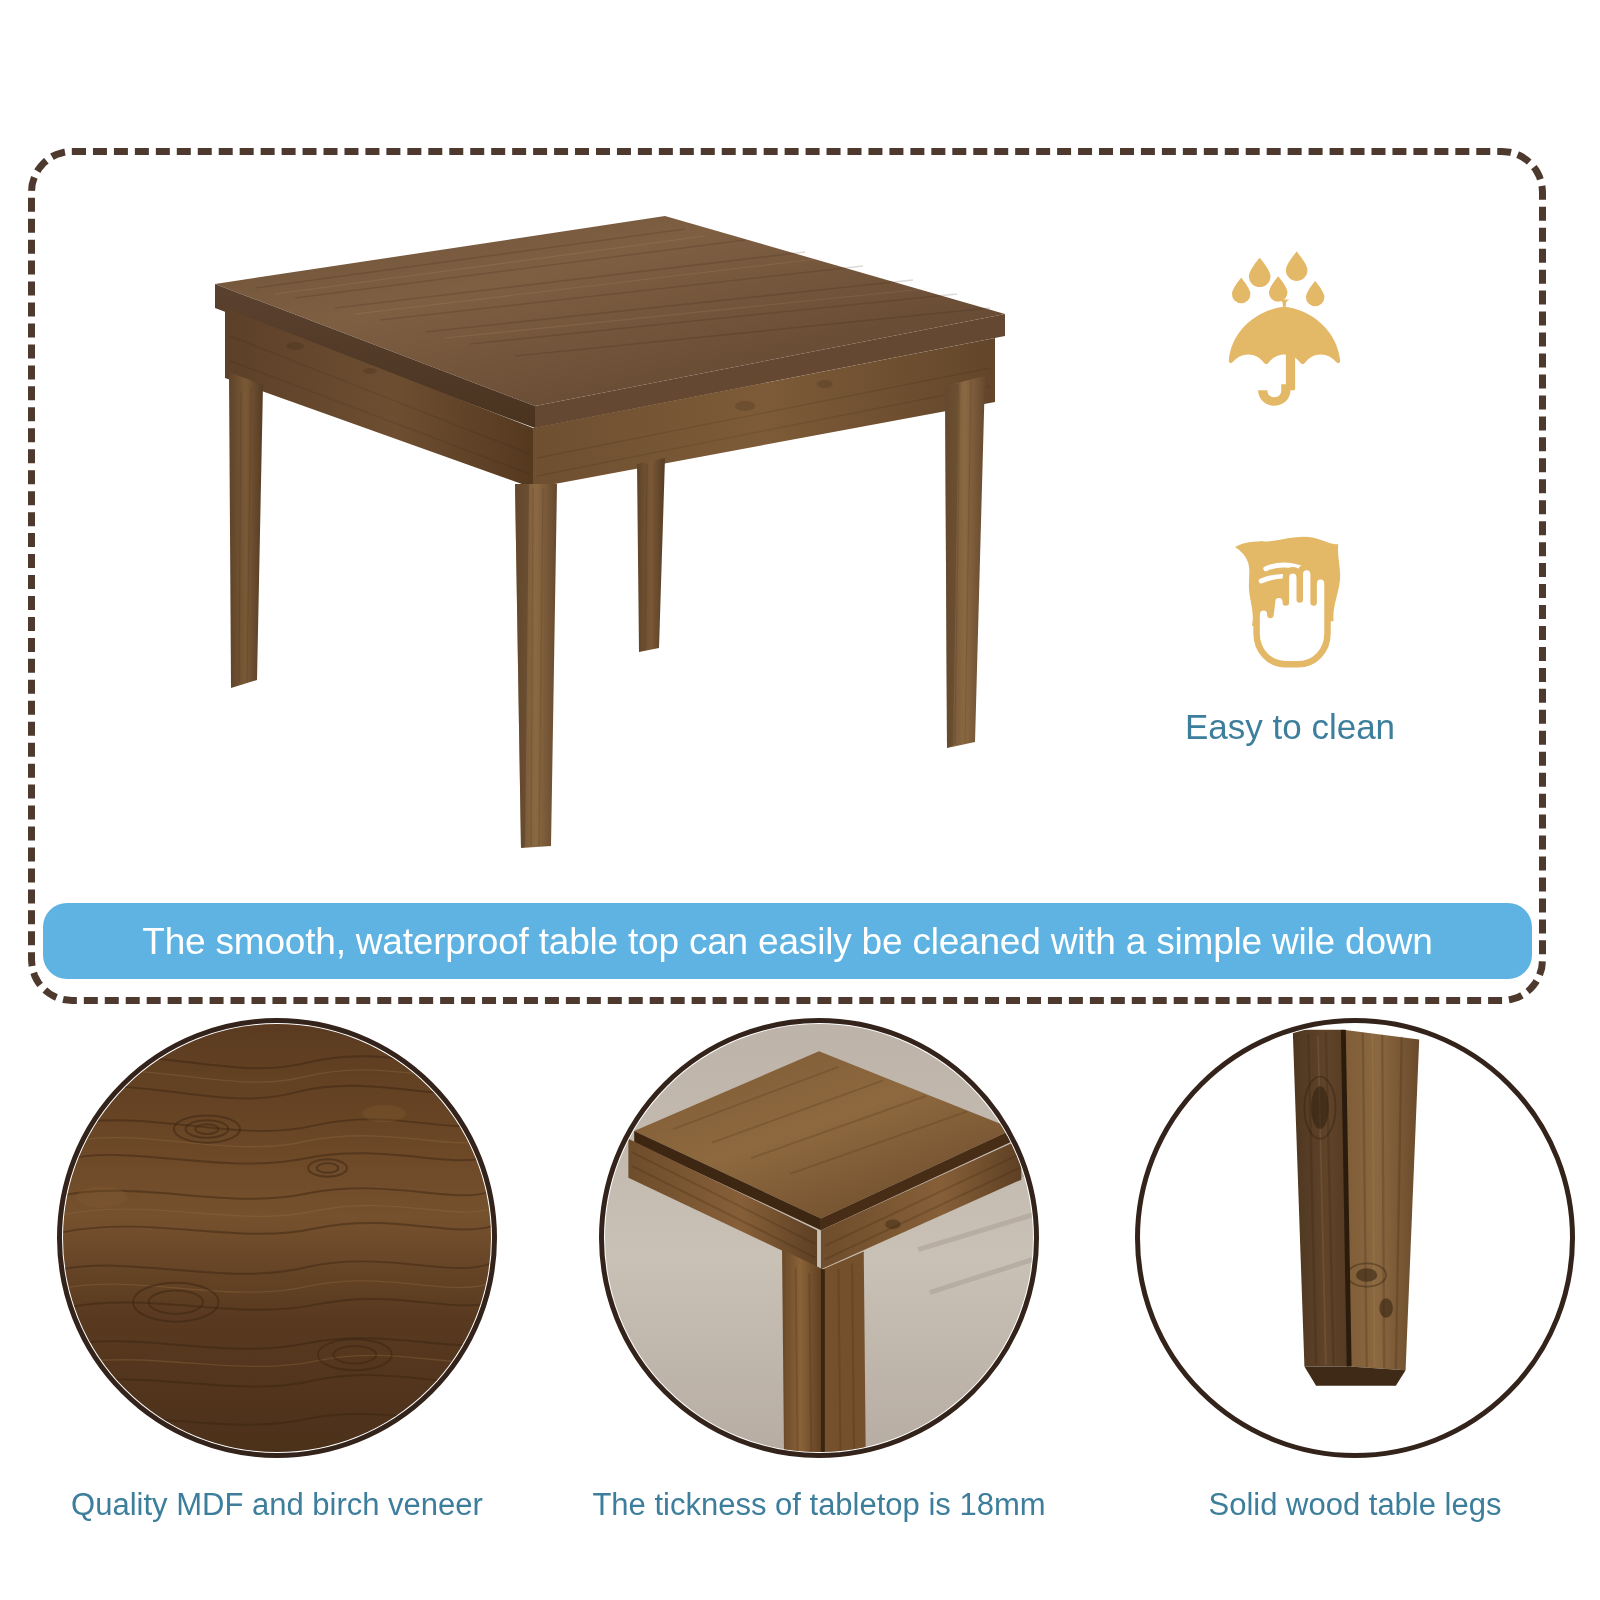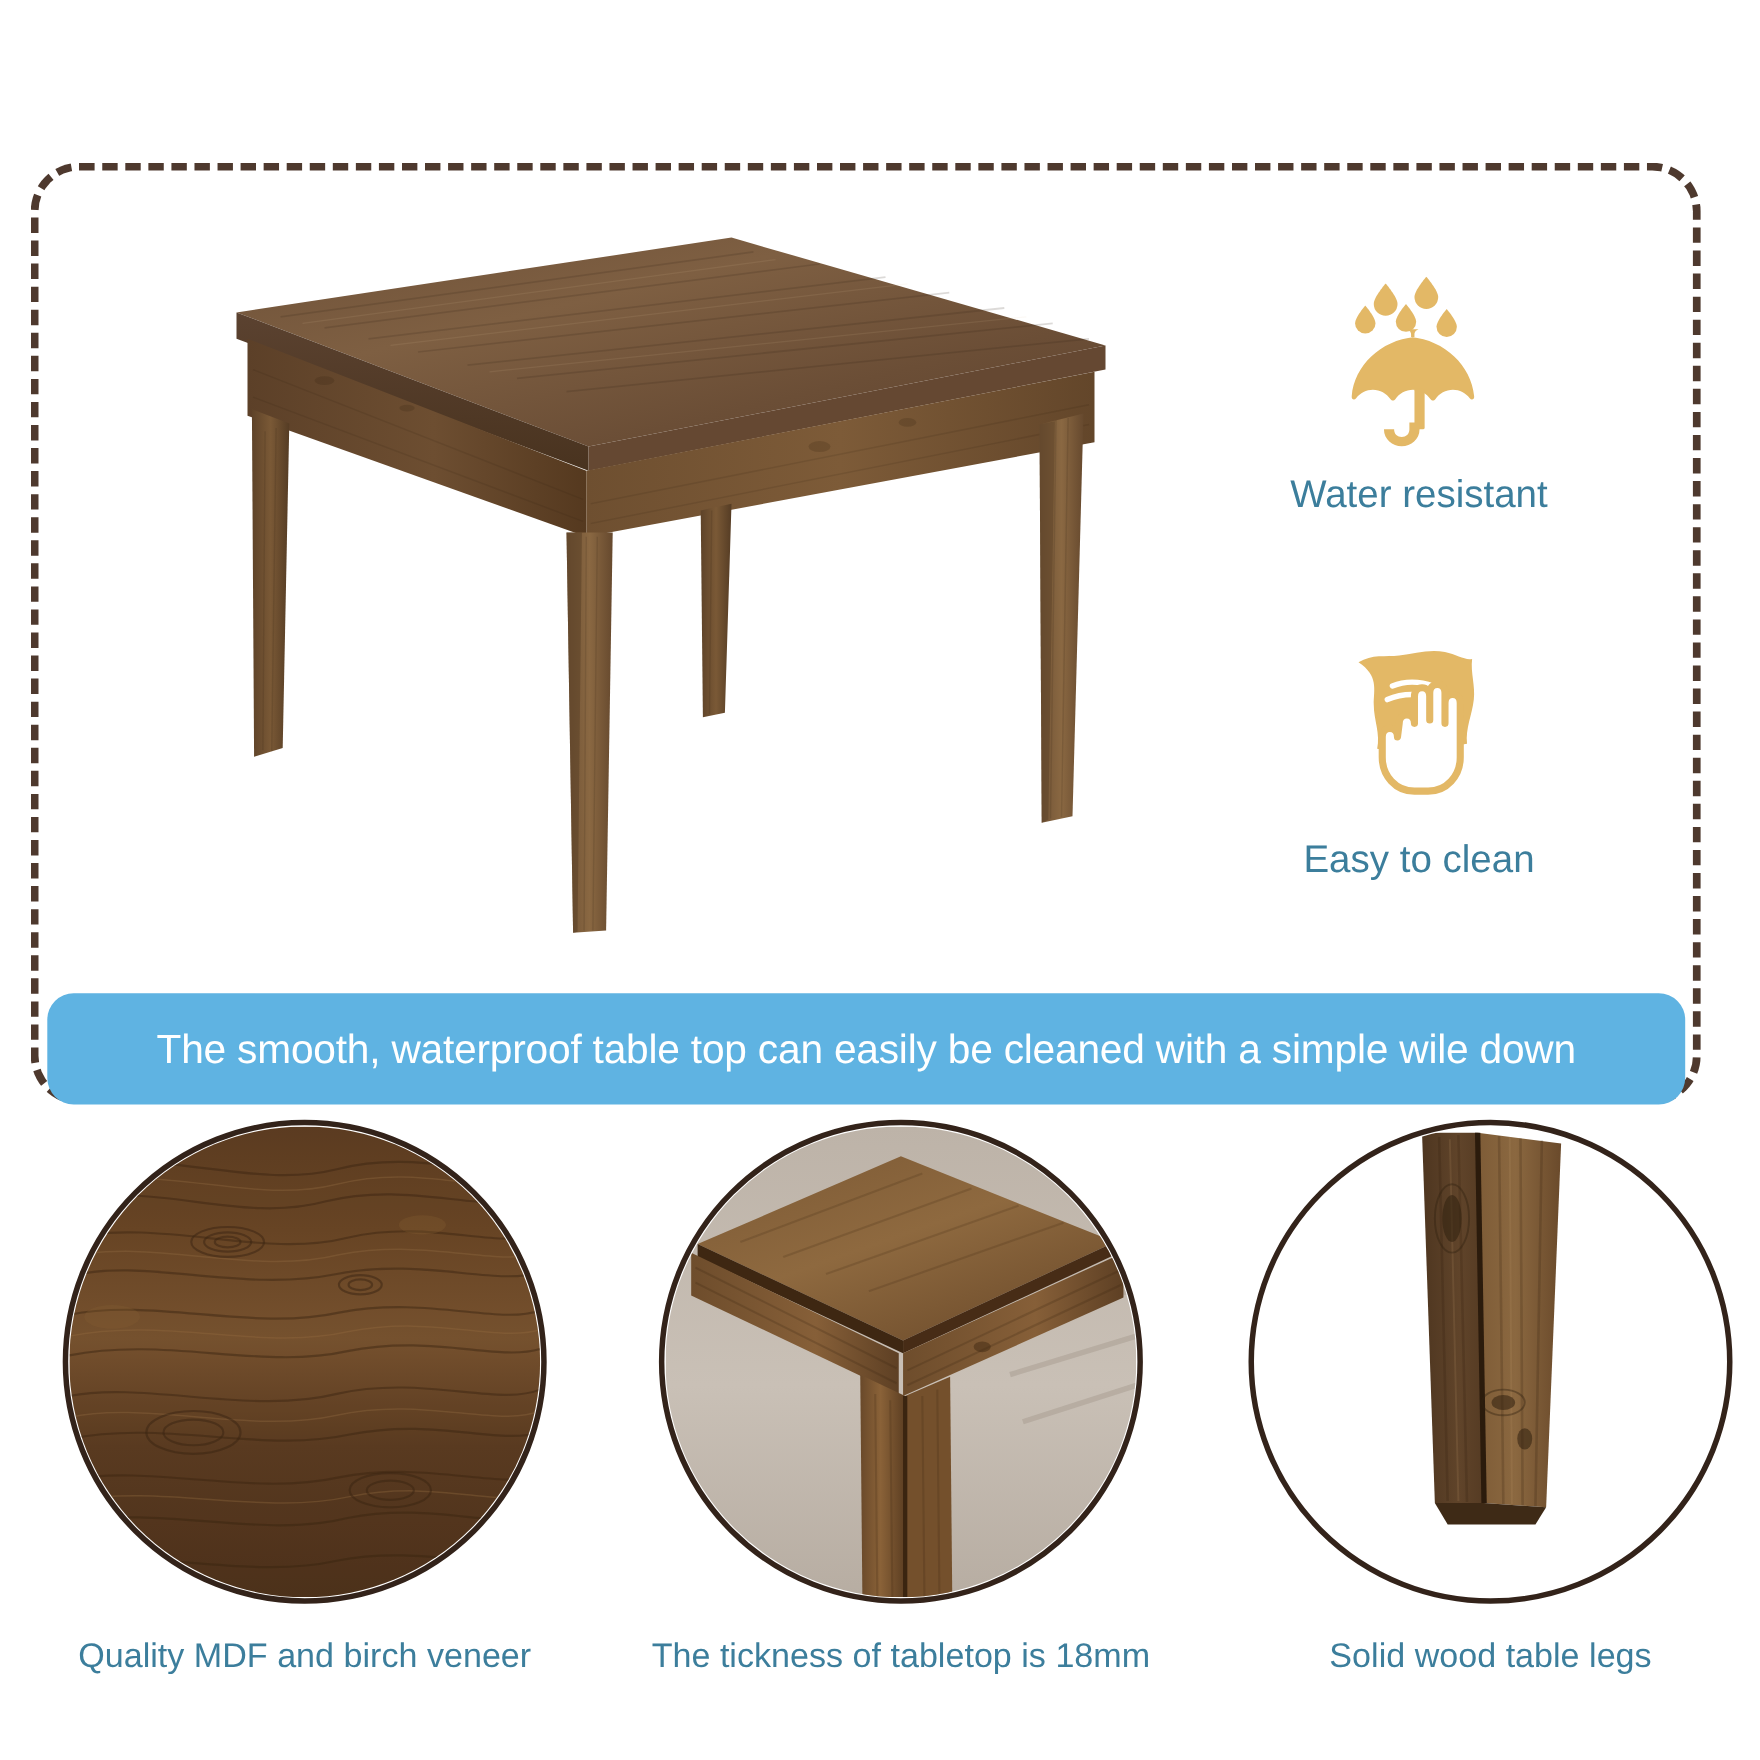--- a/index.html
+++ b/index.html
@@ -78,21 +78,21 @@
     line-height: 1.1;
     white-space: nowrap;
   }
 
   
   .banner {
     position: absolute;
     left: 43px;
     top: 903px;
     width: 1489px;
-    height: 101px;
+    height: 76px;
     background: #5FB3E2;
     border-radius: 24px;
     display: flex;
     align-items: center;
     justify-content: center;
   }
   .banner-text {
     color: #ffffff;
     font-size: 37px;
     line-height: 1;
@@ -269,21 +269,20 @@
             <path d="M52 30c0 0 6 7 6 10.5a6 6 0 0 1-12 0C46 37 52 30 52 30z"></path>
             <path d="M76 33c0 0 6 7 6 10.5a6 6 0 0 1-12 0C70 40 76 33 76 33z"></path>
 
             <path d="M57 45c-1.6 0-3 1.4-3 3v1.6C34 51.6 18.5 66.6 17 84.5c-.2 2 1.6 2.5 2.6 1.2 2.4-3.1 6-5 9.9-5 4.2 0 8 2.2 10.4 5.6.7 1 2.1 1 2.8 0 2.3-3.4 6.2-5.6 10.4-5.6 4.2 0 8 2.2 10.4 5.6.7 1 2.1 1 2.8 0 2.3-3.4 6.2-5.6 10.4-5.6 3.9 0 7.5 1.9 9.9 5 1 1.3 2.8.8 2.6-1.2C87.5 66.6 72 51.6 52 49.6V48c0-1.6-1.4-3-3-3z" transform="translate(3,0)"></path>
 
             <rect x="57" y="80" width="6" height="24" rx="1"></rect>
             <path d="M60 100v4c0 6-5 10-10.5 10S39 110 39 104h6c0 3 2 4.5 4.5 4.5S54 107 54 104v-4z"></path>
           </g>
         </svg>
       </span>
-      <div class="feature-label">Water resistant</div>
     </div>
 
     <div class="feature">
       <span class="feature-icon">
         <svg viewBox="0 0 120 120" xmlns="http://www.w3.org/2000/svg">
           <g>
 
             <path d="M24 26c8-5 16-3 24-4 9-1 18-4 27-2 7 1.6 12 5 16 4-1 8 2 16 1 24-1 9-5 17-4 26-9 2-18-1-27 0-9 1-17 5-26 3 2-9-2-17-2-26 0-9 3-17-9-25z" fill="#E3B866"></path>
 
             <path d="M44 40c7-3 16-3 24 0" stroke="#FFFFFF" stroke-width="3.2" fill="none" stroke-linecap="round"></path>

